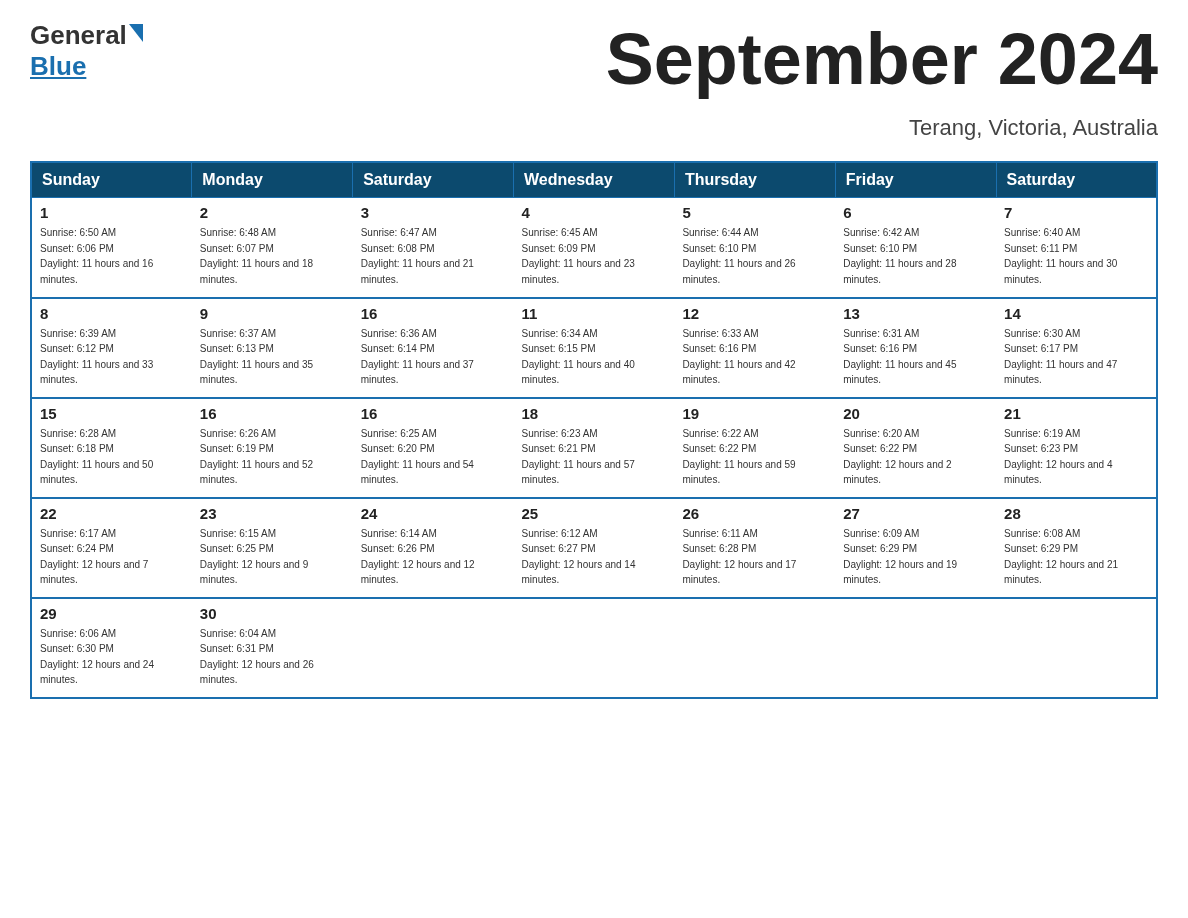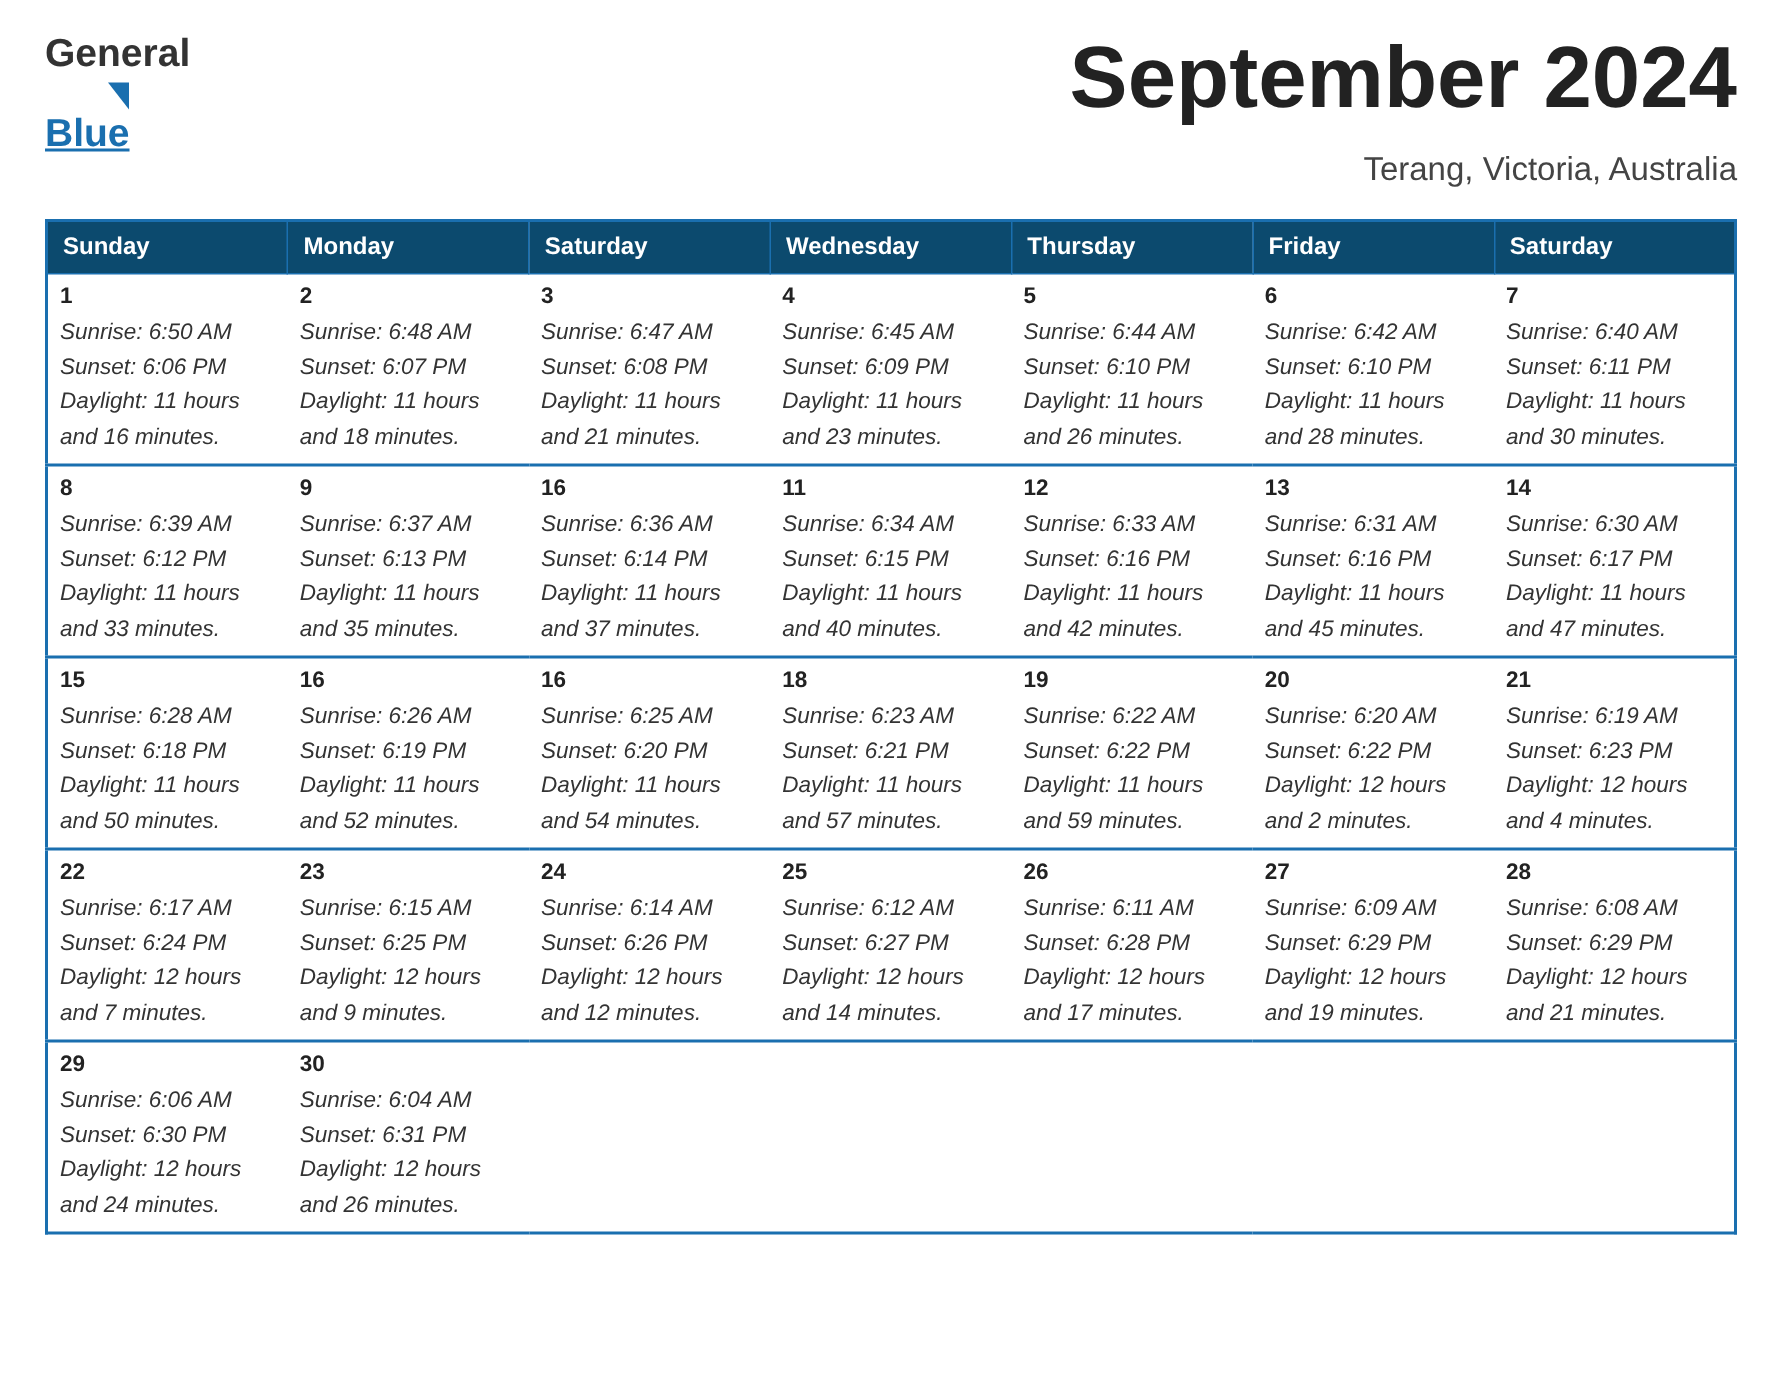--- a/index.html
+++ b/index.html
@@ -16,42 +16,40 @@
       align-items: flex-start;
       margin-bottom: 20px;
     }
     .logo {
       display: flex;
       flex-direction: column;
       align-items: flex-start;
     }
     .logo-top {
       display: flex;
-      align-items: center;
-      flex-direction: column;
     }
     .logo-general {
       font-size: 26px;
       font-weight: bold;
       color: #333;
     }
     .logo-triangle {
       width: 0;
       height: 0;
       border-left: 14px solid transparent;
       border-right: 0px solid transparent;
       border-top: 18px solid #1a6faf;
       margin-left: 2px;
       margin-top: 4px;
     }
     .title-block {
       text-align: right;
     }
     .month-year {
-      font-size: 58px;
+      font-size: 72px;
       font-weight: bold;
       color: #222;
       line-height: 1.1;
     }
     .location {
       font-size: 22px;
       color: #444;
       margin-top: 16px;
     }
     .calendar {
@@ -82,24 +80,23 @@
       border-bottom: none;
     }
     .day-num {
       font-size: 15px;
       font-weight: bold;
       color: #222;
       display: block;
       margin-bottom: 4px;
     }
     .day-info {
-      font-size: 15px;
+      font-size: 10px;
       line-height: 1.55;
       color: #333;
-      font-style: italic;
     }
     .empty-cell {
       background: #fff;
     }
   </style>
 </head>
 <body>
 
 <div class="header">
   <div class="logo">

